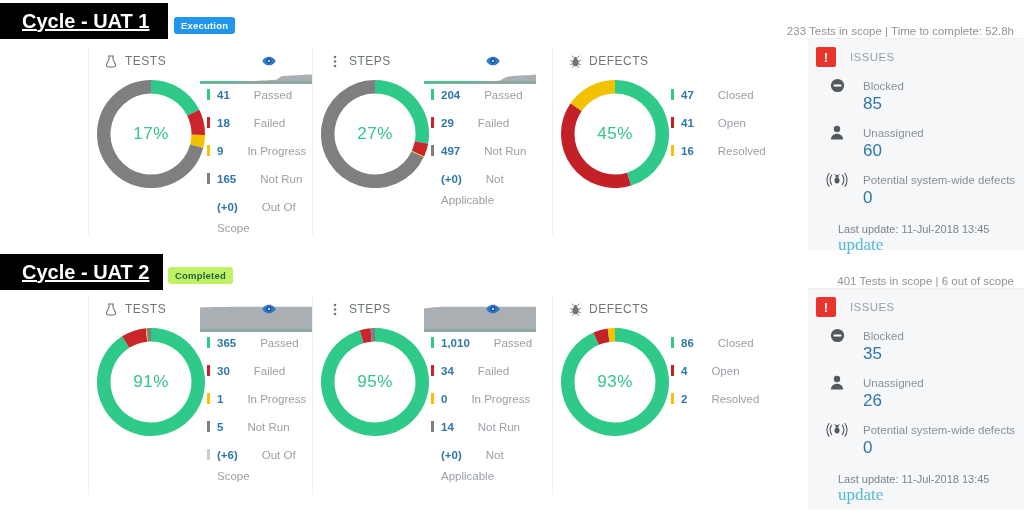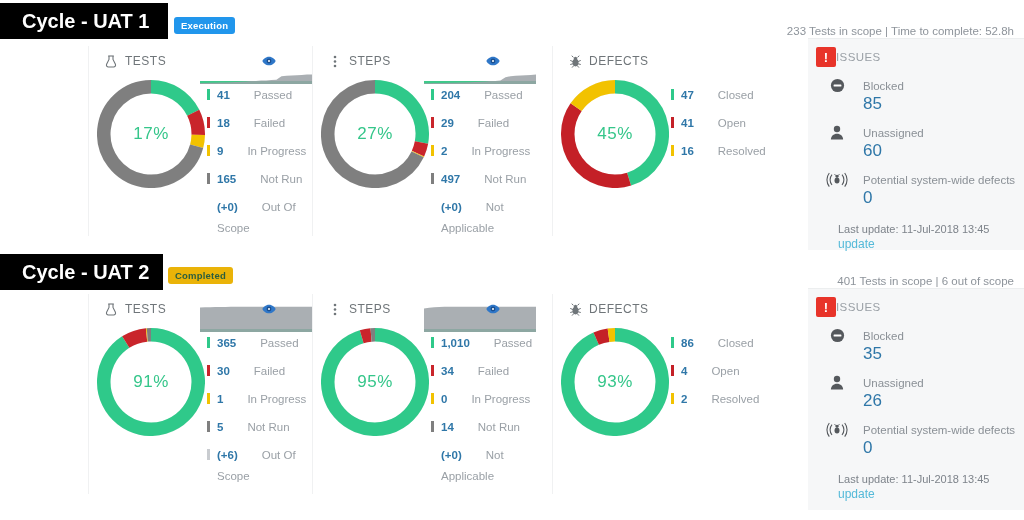--- a/index.html
+++ b/index.html
@@ -24,46 +24,46 @@
   .issues-card.c1 { top: 38px; height: 212px; }
   .issues-card.c2 { top: 288px; height: 222px; }
 
   .issues-head { display: flex; align-items: center; padding: 8px 0 0 8px; }
   .badge-alert {
     width: 20px; height: 20px; background: #e8342a; border-radius: 2px;
     display: flex; align-items: center; justify-content: center;
     color: #fff; font-size: 13px; font-weight: bold; line-height: 1;
   }
   .issues-title {
-    font-size: 11.5px; color: #9aa0a6; letter-spacing: .4px;
+    margin-left: 14px; font-size: 11.5px; color: #9aa0a6; letter-spacing: .4px;
   }
 
   .issue-row { display: flex; align-items: flex-start; padding: 9px 0 0 16px; }
   .issue-ico { width: 26px; flex: 0 0 26px; display: flex; align-items: flex-start; justify-content: center; padding-top: 2px; }
   .issue-txt { margin-left: 13px; }
   .issue-label { font-size: 11.5px; color: #8a9096; line-height: 15px; }
   .issue-value { font-size: 17px; color: #2f77a8; line-height: 20px; margin-top: 1px; text-align: center; }
 
   .last-update {
     padding: 14px 0 0 30px; font-size: 11px; color: #7d838a; line-height: 15px;
   }
-  .upd-link { color: #53b9d8; font-size: 12px; cursor: pointer; }
+  .upd-link { color: #53b9d8; font-size: 17px; cursor: pointer; font-family: Liberation Serif, serif; }
 
   
   .cycle-bar { position: absolute; left: 0; height: 36px; background: #000; display: flex; align-items: center; }
   .cycle-bar.b1 { top: 3px; width: 168px; }
   .cycle-bar.b2 { top: 254px; width: 163px; }
-  .cycle-title { color: #fff; font-size: 20px; font-weight: bold; padding-left: 22px; white-space: nowrap; }
+  .cycle-title { color: #fff; font-size: 20px; font-weight: bold; padding-left: 22px; white-space: nowrap; text-decoration: underline; }
 
   .status-chip {
     position: absolute; font-size: 9.5px; padding: 3px 7px 3px 7px; border-radius: 3px;
     color: #fff; font-weight: bold; letter-spacing: .2px;
   }
   .chip-exec { left: 174px; top: 17px; background: #2196ec; }
-  .chip-done { left: 168px; top: 267px; background: #eab308; color: #2a5e3f; }
+  .chip-done { left: 168px; top: 267px; background: #bef264; color: #2a5e3f; }
 
   
   .row { position: absolute; left: 88px; width: 700px; }
   .row.r1 { top: 46px; height: 190px; }
   .row.r2 { top: 294px; height: 200px; }
   .col { position: absolute; top: 0; height: 100%; }
   .col.c-tests { left: 0;   width: 232px; border-left: 1px solid #f0f1f2; }
   .col.c-steps { left: 224px; width: 232px; border-left: 1px solid #f0f1f2; }
   .col.c-defects { left: 464px; width: 236px; border-left: 1px solid #f0f1f2; }
 
@@ -207,24 +207,20 @@
           <div class="legend">
             <div class="lg-item">
               <span class="lg-bar" style="background:#2fc98a"></span>
               <span class="lg-wrap"><span class="lg-num">204</span><span class="lg-lbl">Passed</span></span>
             </div>
             <div class="lg-item">
               <span class="lg-bar" style="background:#c9252b"></span>
               <span class="lg-wrap"><span class="lg-num">29</span><span class="lg-lbl">Failed</span></span>
             </div>
             <div class="lg-item">
-              <span class="lg-bar" style="background:#f2c200"></span>
-              <span class="lg-wrap"><span class="lg-num">2</span><span class="lg-lbl">In Progress</span></span>
-            </div>
-            <div class="lg-item">
               <span class="lg-bar" style="background:#7f7f7f"></span>
               <span class="lg-wrap"><span class="lg-num">497</span><span class="lg-lbl">Not Run</span></span>
             </div>
             <div class="lg-item no-bar">
               <span class="lg-bar" style="background:transparent"></span>
               <span class="lg-wrap"><span class="lg-num">(+0)</span><span class="lg-lbl">Not Applicable</span></span>
             </div>  
           </div>
         </div>
       </div>

